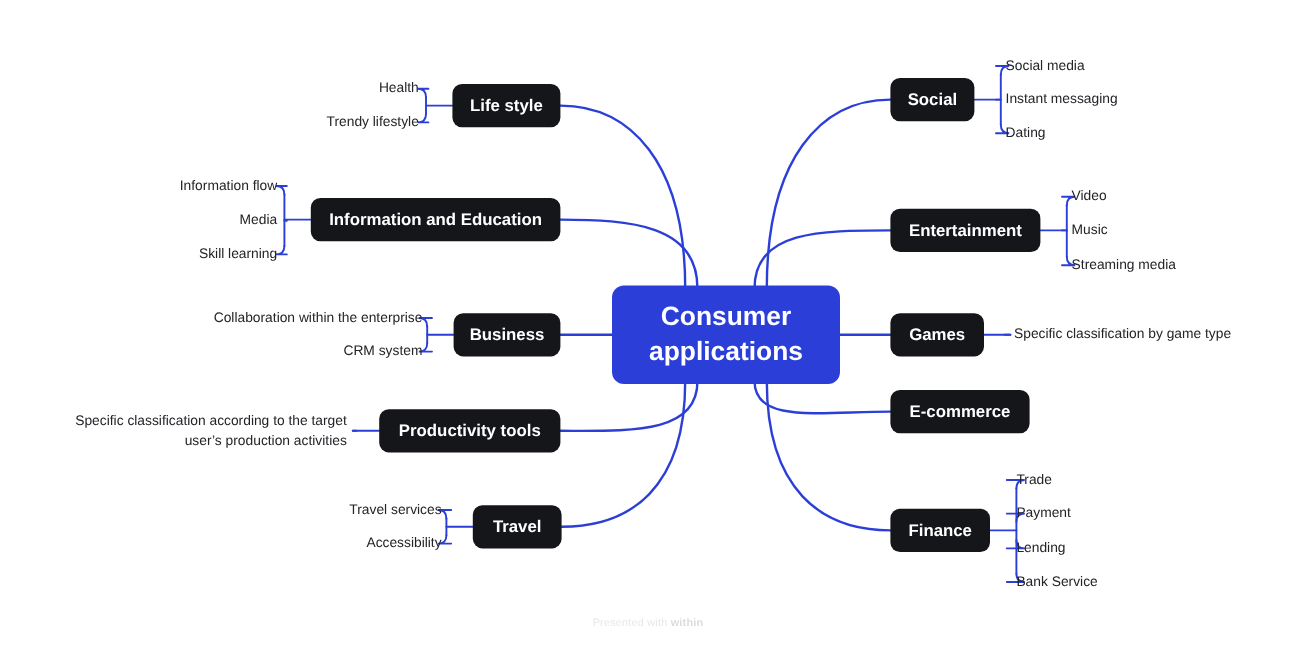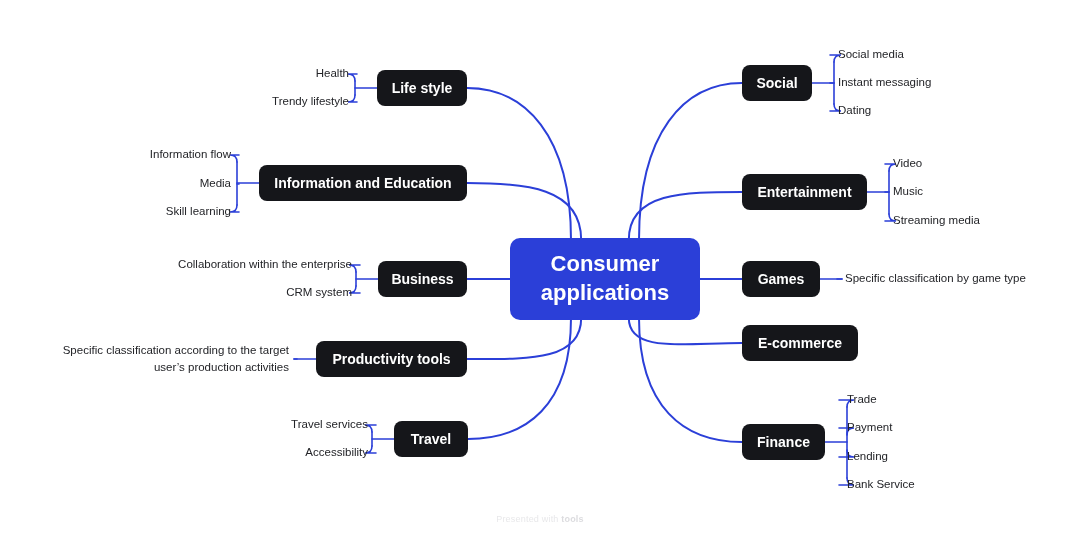--- a/index.html
+++ b/index.html
@@ -162,14 +162,14 @@
         <text x="783.5" y="443" class="branch-label">Finance</text>
       </g>
       <text x="847" y="400" class="leaf-label r">Trade</text>
       <text x="847" y="428" class="leaf-label r">Payment</text>
       <text x="847" y="457" class="leaf-label r">Lending</text>
       <text x="847" y="485" class="leaf-label r">Bank Service</text>
     </g>
 </svg>
 
 <div class="footer">
-  <span>Presented with </span><b>tools</b>
+  <span>Presented with </span><b>within</b>
 </div>
 
 </body></html>

